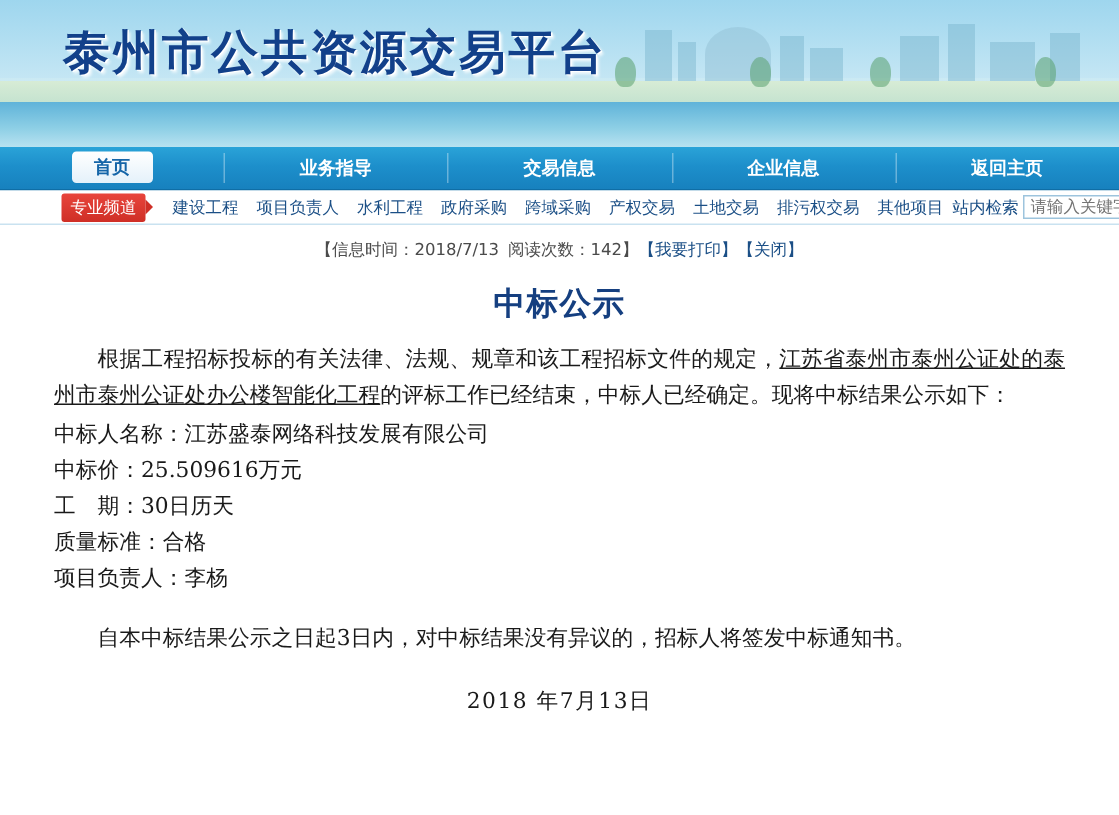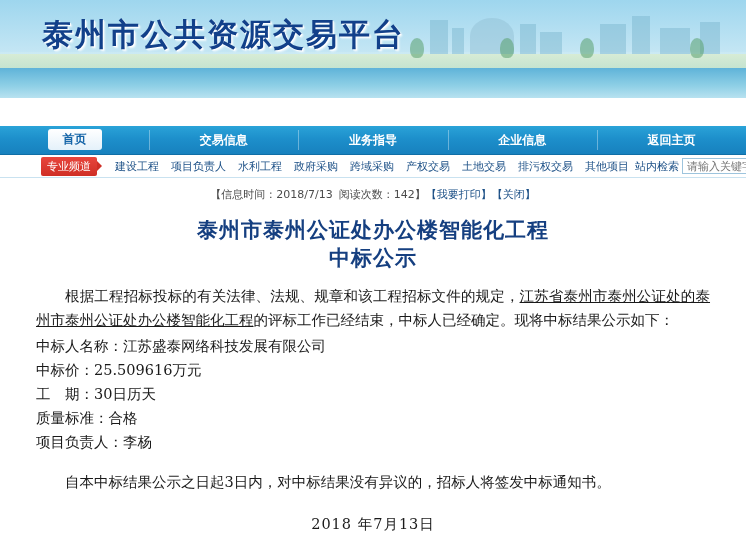--- a/index.html
+++ b/index.html
@@ -79,21 +79,20 @@
 
   
   .navbar {
     position: relative;
     width: 746px;
     height: 28px;
     background: linear-gradient(to bottom, #2aa3d8 0%, #1d8fcb 45%, #1781be 100%);
     display: flex;
     align-items: flex-start;
     border-bottom: 1px solid #0f6ea6;
-    margin-top: 28px;
   }
   .nav-item {
     flex: 1 1 0;
     text-align: center;
     color: #ffffff;
     font-size: 12px;
     font-weight: bold;
     line-height: 28px;
     height: 28px;
     position: relative;
@@ -306,24 +305,24 @@
 
     <div class="banner-title">泰州市公共资源交易平台</div>
   </div>
 
   <div class="navbar">
     <div class="nav-item active">
       <span class="label">首页</span>
       <span class="pill">首页</span>
     </div>
     <div class="nav-item">
+      <span class="label">业务指导</span>
+    </div>
+    <div class="nav-item">
       <span class="label">交易信息</span>
-    </div>
-    <div class="nav-item">
-      <span class="label">业务指导</span>
     </div>
     <div class="nav-item">
       <span class="label">企业信息</span>
     </div>
     <div class="nav-item">
       <span class="label">返回主页</span>
     </div>
   </div>
 
   <div class="channelbar">
@@ -346,21 +345,20 @@
     </div>
   </div>
 
 
   <div class="meta">
     <span>【信息时间：</span><span>2018/7/13</span><span class="sep"></span><span>阅读次数：</span><span>142</span><span>】</span><a>【我要打印】</a><a>【关闭】</a>
   </div>
 
   <div class="article">
     <div class="art-title">
-      <span>泰州市泰州公证处办公楼智能化工程</span>
       <span class="l2">中标公示</span>
     </div>
 
     <div class="art-body">
       <div class="para-indent"><span>根据工程招标投标的有关法律、法规、规章和该工程招标文件的规定，</span><span class="u">江苏省泰州市泰州公证处的泰州市泰州公证处办公楼智能化工程</span><span>的评标工作已经结束，中标人已经确定。现将中标结果公示如下：</span></div>
 
       <div class="fields">
         <div class="field-line"><span>中标人名称：</span><span>江苏盛泰网络科技发展有限公司</span></div>
         <div class="field-line"><span>中标价：</span><span>25.509616万元</span></div>
         <div class="field-line"><span>工　期：</span><span>30日历天</span></div>

